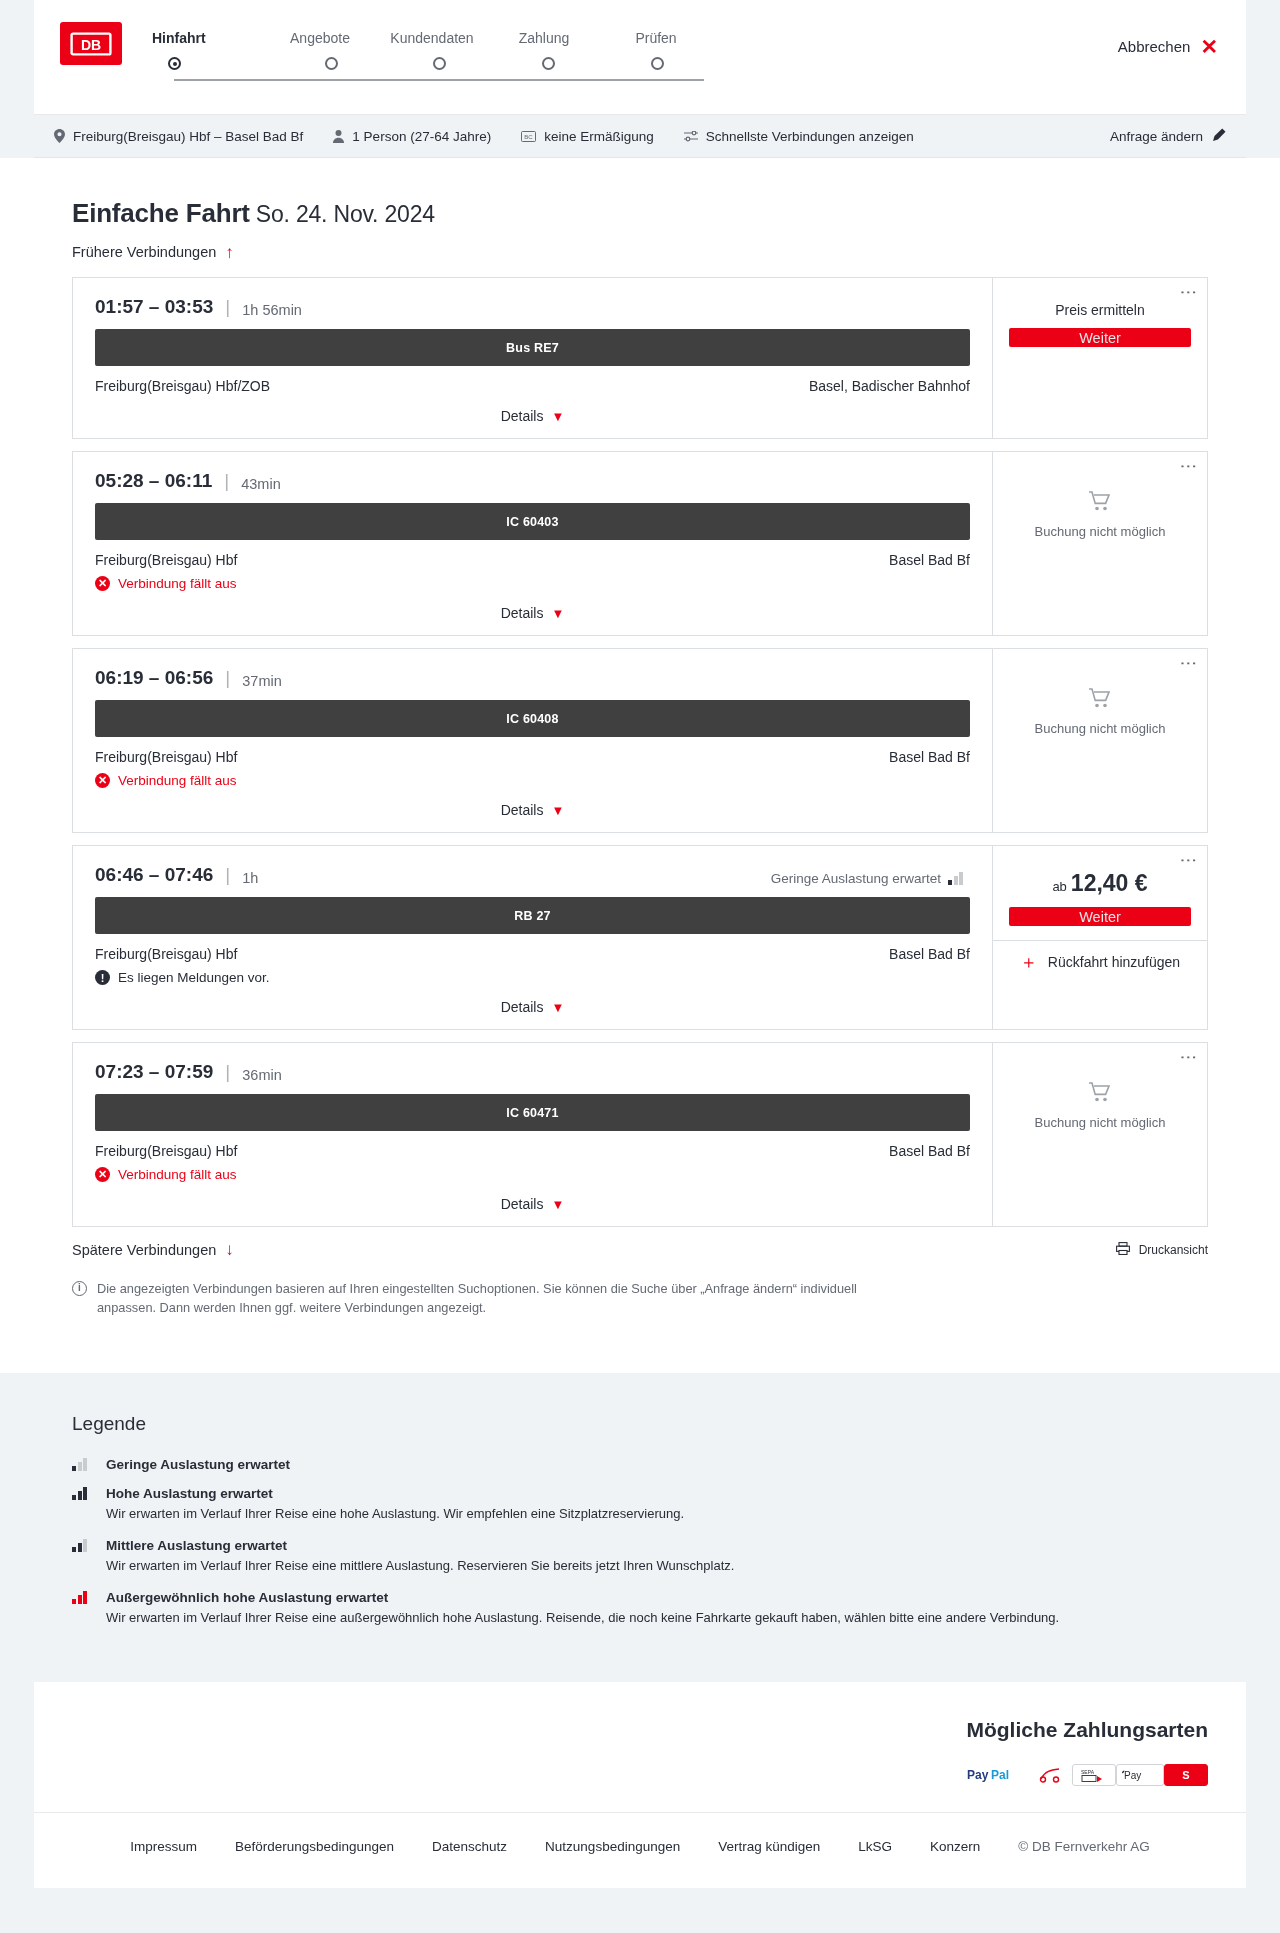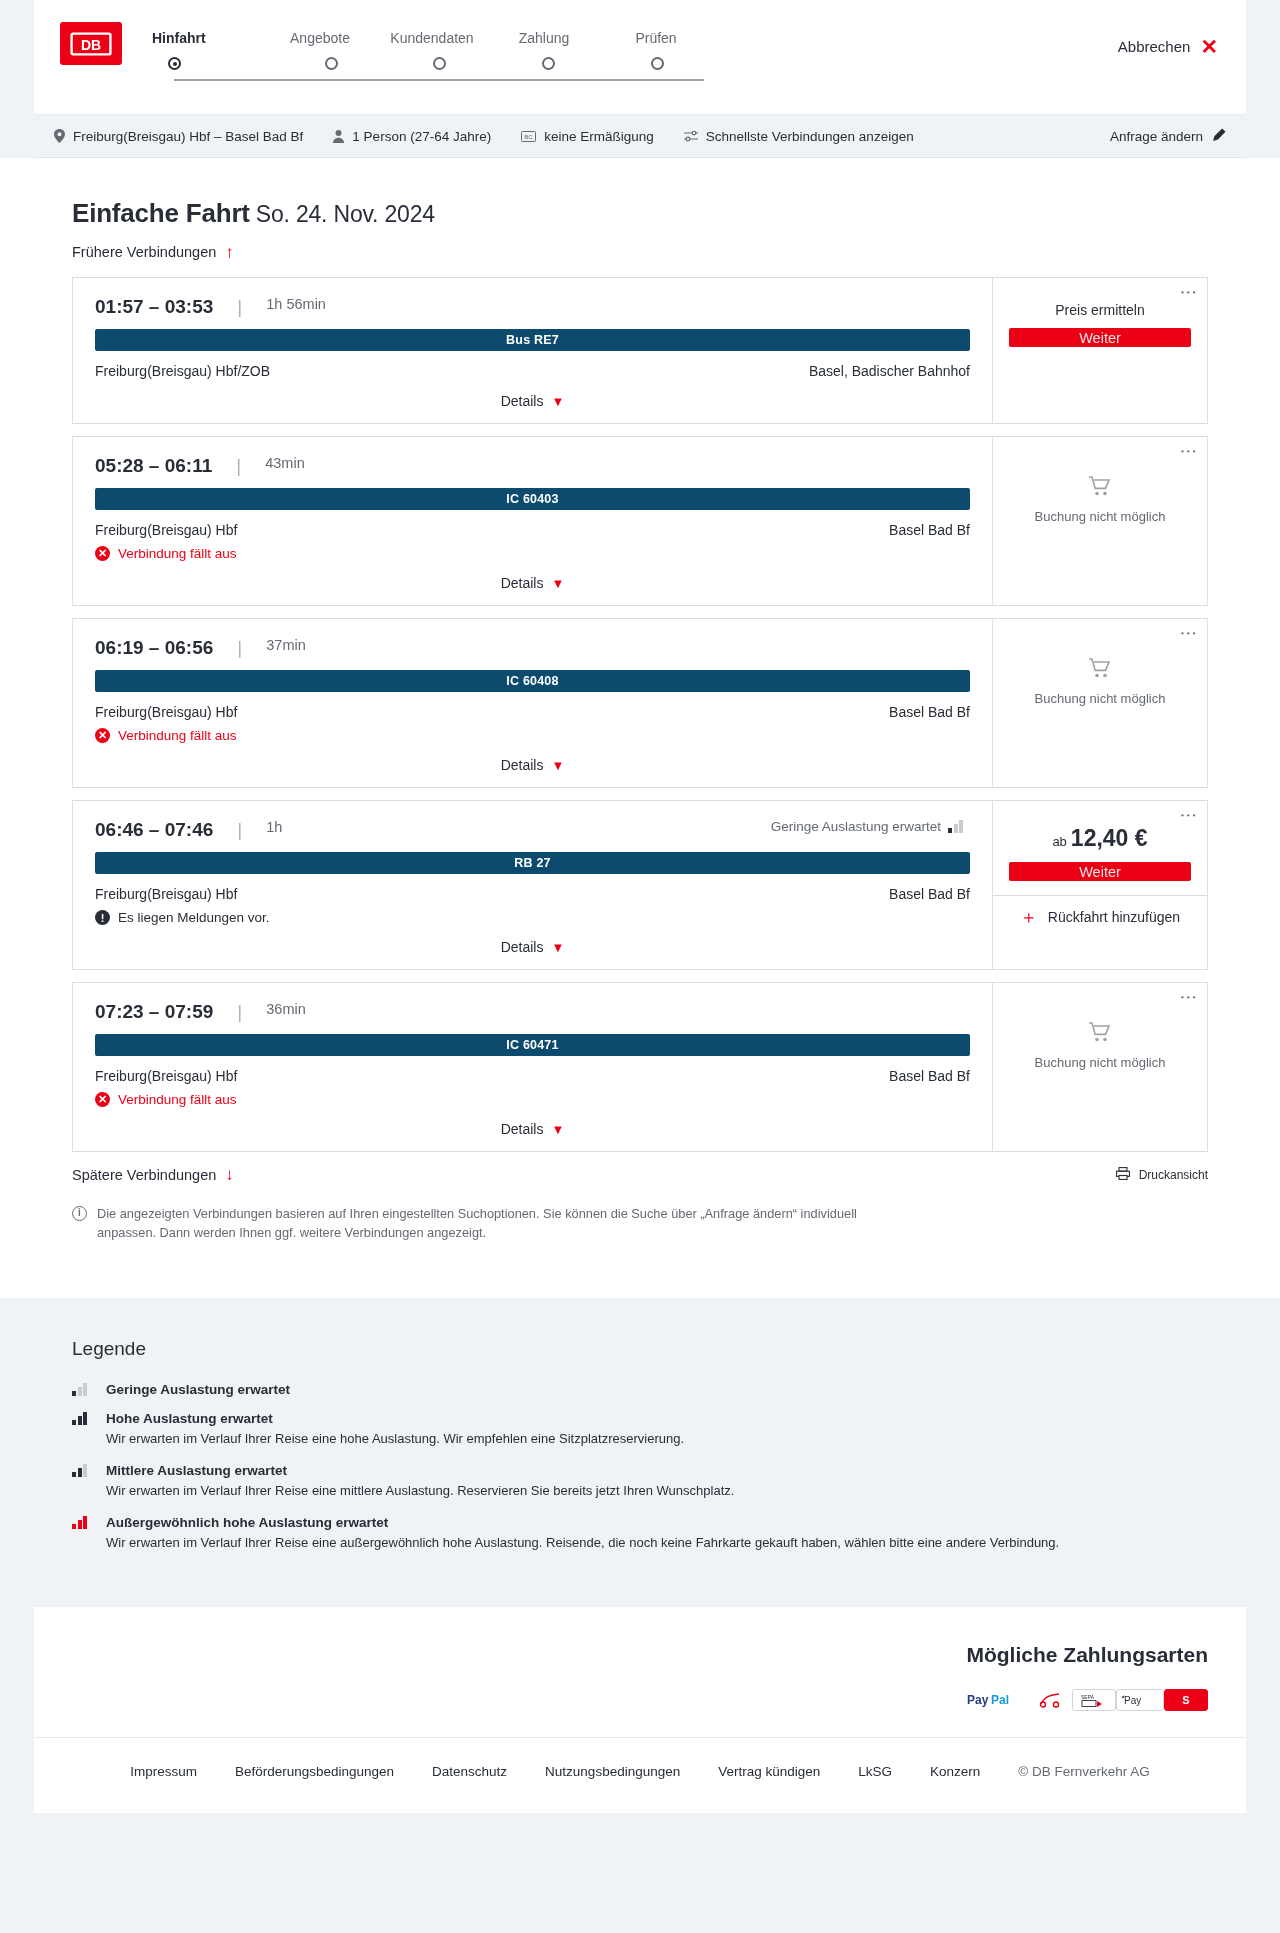--- a/index.html
+++ b/index.html
@@ -132,37 +132,37 @@
     position: relative;
   }
   .kebab {
     position: absolute; right: 10px; top: 6px;
     color: #646973; font-size: 17px; line-height: 1;
     letter-spacing: 0; cursor: pointer;
     writing-mode: vertical-rl;
     height: 18px;
   }
   .row-time {
-    display: flex; align-items: flex-start; gap: 24px;
+    display: flex; align-items: flex-end; gap: 12px;
     font-size: 19px; font-weight: bold;
   }
   .row-time .sep { color: #b0b4b8; font-weight: normal; }
   .row-time .dur { font-size: 14.5px; font-weight: normal; color: #646973; }
   .row-time .util {
     margin-left: auto;
     font-size: 13.5px;
     font-weight: normal;
     color: #646973;
     display: flex; align-items: center; gap: 7px;
   }
   .train-bar {
     margin-top: 11px;
-    background: #0c4a6e;
+    background: #404040;
     color: #fff;
-    height: 22px;
+    height: 37px;
     border-radius: 2px;
     display: flex; align-items: center; justify-content: center;
     font-size: 12.5px;
     font-weight: bold;
     letter-spacing: .2px;
   }
   .stations {
     display: flex; justify-content: space-between;
     margin-top: 12px;
     font-size: 14px;

